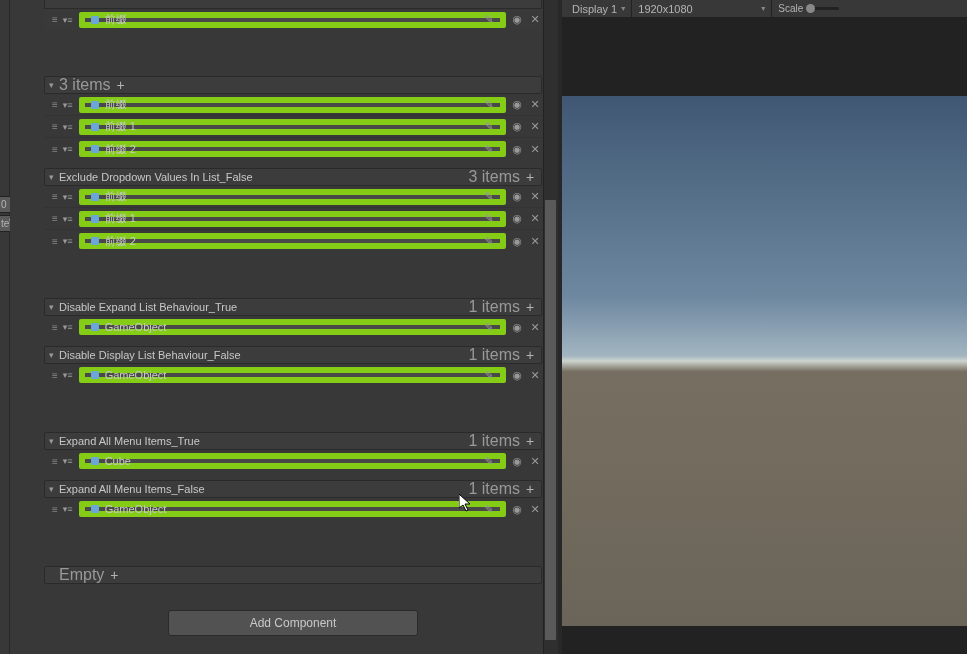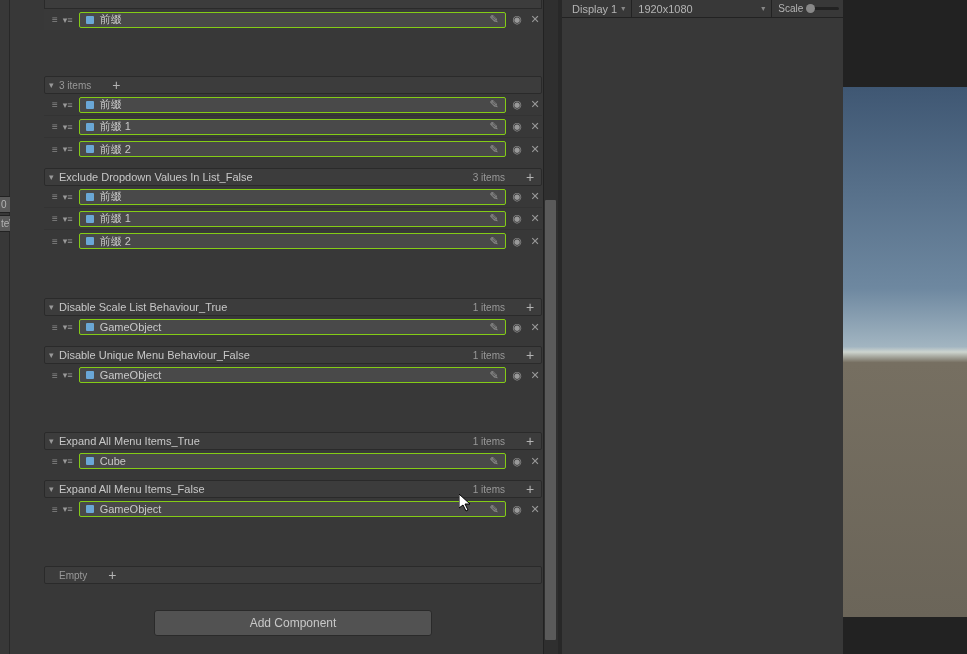--- a/index.html
+++ b/index.html
@@ -6,43 +6,43 @@
 body { background: #383838; width: 967px; height: 654px; overflow: hidden; position: relative; }
 .container { display: flex; height: 100%; }
 .left-sliver { width: 10px; background: #383838; border-right: 1px solid #282828; position: relative; }
 .left-sliver .chip { position: absolute; left: -4px; top: 196px; background: #5a5a5a; border: 1px solid #222; padding: 2px 4px; font-size: 10px; }
 .left-sliver .chip2 { position: absolute; left: -4px; top: 215px; background: #5a5a5a; border: 1px solid #222; padding: 2px 4px; font-size: 10px; }
 .inspector { width: 548px; background: #383838; position: relative; padding: 0 0 0 0; height: 100%; }
 .inspector-inner { padding: 0 16px 0 34px; height: 100%; overflow: hidden; }
 .scrollbar { position: absolute; right: 0; top: 0; width: 15px; height: 100%; background: #2f2f2f; border-left: 1px solid #222; }
 .scrollbar-thumb { position: absolute; right: 2px; width: 11px; background: #5a5a5a; border-radius: 1px; }
 .divider { width: 4px; background: #282828; }
-.game { flex: 1; background: #383838; display: flex; flex-direction: row; }
+.game { flex: 1; background: #383838; display: flex; flex-direction: column; }
 .game-toolbar { height: 18px; background: #383838; border-bottom: 1px solid #222; display: flex; align-items: center; padding: 0 4px; gap: 0; }
 .game-toolbar .dd { background: #383838; border: none; padding: 2px 6px; font-size: 10px; color: #b4b4b4; display: flex; align-items: center; gap: 4px; border-right: 1px solid #222; height: 100%; }
 .game-toolbar .dd .arrow { font-size: 8px; color: #888; }
 .game-toolbar .label { padding: 0 6px; font-size: 10px; }
 .game-toolbar .slider-track { width: 30px; height: 3px; background: #222; border-radius: 2px; position: relative; }
 .game-toolbar .slider-knob { position: absolute; left: -3px; top: -3px; width: 9px; height: 9px; background: #888; border-radius: 50%; }
 .game-viewport { flex: 1; background: #222; display: flex; align-items: center; justify-content: center; padding-top: 50px; }
 .game-scene { width: 100%; height: 530px; background: linear-gradient(to bottom, #3f5773 0%, #6e88a0 38%, #a2b5c1 49%, #cdd4ce 50%, #766f61 52%, #6b6559 100%); }
 .section-header { background: #3c3c3c; border: 1px solid #2a2a2a; border-radius: 2px; height: 18px; display: flex; align-items: center; padding: 0 4px; margin-top: 0; }
 .section-header .fold { width: 10px; font-size: 9px; color: #999; }
 .section-header .title { flex: 1; color: #c8c8c8; font-size: 11px; }
-.section-header .count { color: #999; font-size: 10px; margin-right: 18px; }
+.section-header .count { color: #999; font-size: 16px; margin-right: 3px; }
 .section-header .add { width: 14px; text-align: center; color: #b4b4b4; font-size: 14px; line-height: 12px; cursor: pointer; }
 .list-row { display: flex; align-items: center; height: 22px; padding-left: 8px; gap: 4px; border-bottom: 1px solid #333; }
 .list-row.last { border-bottom: none; }
 .drag { color: #888; font-size: 10px; letter-spacing: -1px; margin-right: 2px; }
 .tgl { color: #999; font-size: 9px; margin-right: 2px; }
-.obj-field { flex: 1; background: #494949; border: 1px solid #84cc16; border-radius: 2px; height: 16px; display: flex; align-items: center; padding: 0 4px; gap: 4px; }
+.obj-field { flex: 1; background: #494949; border: 6px solid #84cc16; border-radius: 2px; height: 16px; display: flex; align-items: center; padding: 0 4px; gap: 4px; }
 .obj-icon { width: 12px; height: 12px; display: inline-flex; align-items: center; justify-content: center; }
 .obj-field .name { color: #c8c8c8; font-size: 11px; flex: 1; }
 .row-btn { width: 14px; text-align: center; color: #999; font-size: 11px; cursor: pointer; }
-.add-component { width: 278px; margin: 26px auto 0; background: #525252; border: 1px solid #2a2a2a; border-radius: 3px; text-align: center; padding: 5px 0; color: #c8c8c8; font-size: 12px; cursor: pointer; }
+.add-component { width: 250px; margin: 26px auto 0; background: #525252; border: 1px solid #2a2a2a; border-radius: 3px; text-align: center; padding: 5px 0; color: #c8c8c8; font-size: 12px; cursor: pointer; }
 .top-cut-row { height: 8px; background: #3c3c3c; border: 1px solid #2a2a2a; border-bottom: none; border-top: none; }
 .cursor { position: absolute; left: 459px; top: 494px; pointer-events: none; }
 </style>
 </head>
 <body>
 
 <div class="container">
   <div class="left-sliver">
     <div class="chip">0</div>
     <div class="chip2">te\2</div>
@@ -170,21 +170,21 @@
             <span class="row-btn">✎</span>
           </div>
           <span class="row-btn">◉</span>
           <span class="row-btn">✕</span>
         </div>
 
       <div style="height:46px"></div>
 
       <div class="section-header">
         <span class="fold">▾</span>
-        <span class="title">Disable Scale List Behaviour_True</span>
+        <span class="title">Disable Expand List Behaviour_True</span>
         <span class="count">1 items</span>
         <span class="add">+</span>
       </div>
       <div class="list-row last">
           <span class="drag">≡</span>
           <span class="tgl">▾≡</span>
           <div class="obj-field">
             <span class="obj-icon">
               <svg width="12" height="12">
                 <rect x="2" y="2" width="8" height="8" fill="#6aa7d6" rx="1"></rect>
@@ -192,21 +192,21 @@
             </span>
             <span class="name">GameObject</span>
             <span class="row-btn">✎</span>
           </div>
           <span class="row-btn">◉</span>
           <span class="row-btn">✕</span>
         </div>
 
       <div class="section-header" style="margin-top:8px;">
         <span class="fold">▾</span>
-        <span class="title">Disable Unique Menu Behaviour_False</span>
+        <span class="title">Disable Display List Behaviour_False</span>
         <span class="count">1 items</span>
         <span class="add">+</span>
       </div>
       <div class="list-row last">
           <span class="drag">≡</span>
           <span class="tgl">▾≡</span>
           <div class="obj-field">
             <span class="obj-icon">
               <svg width="12" height="12">
                 <rect x="2" y="2" width="8" height="8" fill="#6aa7d6" rx="1"></rect>

